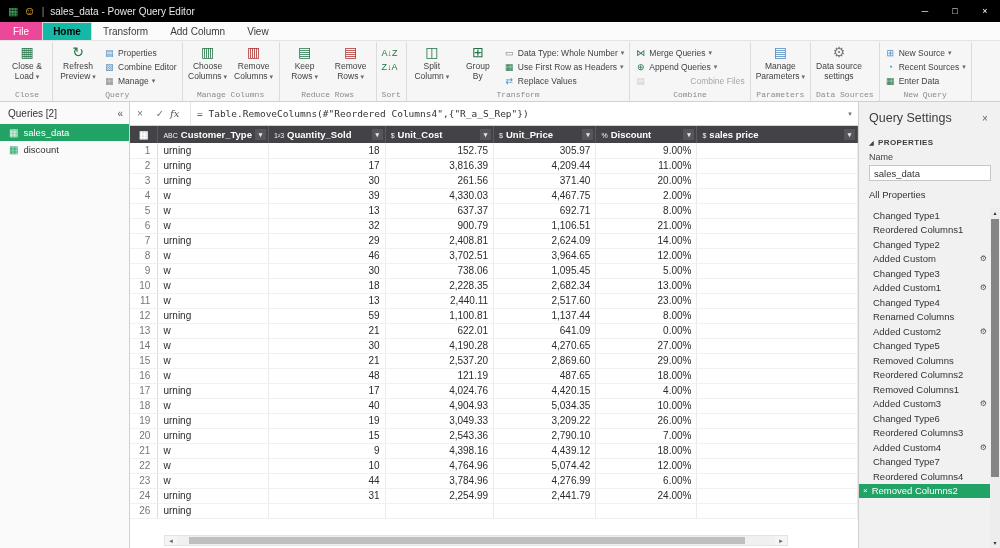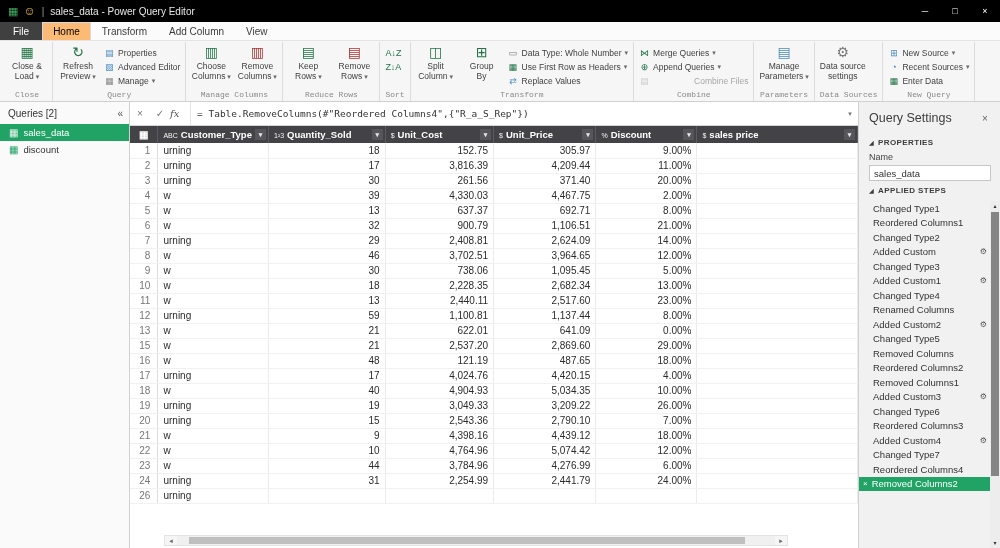--- a/index.html
+++ b/index.html
@@ -10,22 +10,22 @@
   .tb-icon { font-size:11px; margin-right:5px; }
   .tb-smiley { font-size:12px; margin-right:6px; }
   .tb-sep { color:#9a9a9a; margin-right:6px; }
   .tb-title { color:#e8e8e8; white-space:nowrap; }
   .tb-spacer { flex:1; }
   .tb-ctl { width:30px; height:22px; line-height:22px; text-align:center; font-size:9px; color:#fff; }
 
   
   .menu-tabs { height:19px; background:#fbfbfb; display:flex; align-items:stretch; font-size:10px; border-bottom:1px solid #e4e4e4; }
   .tab { padding:0 11px; line-height:19px; color:#3b3b3b; white-space:nowrap; }
-  .tab-file { background:#404040; color:#fff; padding:0 13px; }
-  .tab-selected { background:#fdba74; font-weight:normal; color:#000; box-shadow:inset 0 1px 0 #d9d9d9, inset 1px 0 0 #d9d9d9, inset -1px 0 0 #d9d9d9; }
+  .tab-file { background:#ec4899; color:#fff; padding:0 13px; }
+  .tab-selected { background:#14b8a6; font-weight:bold; color:#000; box-shadow:inset 0 1px 0 #d9d9d9, inset 1px 0 0 #d9d9d9, inset -1px 0 0 #d9d9d9; }
 
   
   .ribbon { height:61px; background:#f6f6f6; border-bottom:1px solid #d0d0d0; display:flex; align-items:stretch; padding:1px 2px 0 2px; overflow:hidden; }
   .rgroup { display:flex; flex-direction:column; border-right:1px solid #dcdcdc; padding:0 3px; flex:none; }
   .rbtns { display:flex; flex:1; align-items:flex-start; gap:2px; }
   .rglabel { font-size:8px; color:#8a8a8a; text-align:center; padding:0 2px 2px; white-space:nowrap;font-family:Liberation Mono, monospace; }
   .rbtn-big { display:flex; flex-direction:column; align-items:center; min-width:44px; padding:2px 2px 0; text-align:center; }
   .rbtn-big .ric { font-size:14px; height:17px; line-height:17px; }
   .rlab { font-size:8.5px; color:#3f3f3f; line-height:1.2; white-space:nowrap; }
   .rstack { display:flex; flex-direction:column; gap:1px; padding-top:4px; }
@@ -136,21 +136,21 @@
             <div>Preview<span class="caret"> ▾</span></div>
           </div>
         </div>
         <div class="rstack">
           <div class="rbtn-small">
             <span class="ric" style="color: rgb(74, 139, 194);">▤</span>
             <span>Properties</span>
           </div>
           <div class="rbtn-small">
             <span class="ric" style="color: rgb(74, 139, 194);">▨</span>
-            <span>Advanced Editor</span>
+            <span>Combine Editor</span>
           </div>
           <div class="rbtn-small">
             <span class="ric" style="color: rgb(138, 138, 138);">▦</span>
             <span>Manage</span>
             <span class="caret">▾</span>
           </div>
         </div>
       </div>
       <div class="rglabel">Query</div>
     </div>
@@ -469,20 +469,29 @@
             <tr class="grid-row">
               <td class="rownum">13</td>
               <td>w</td>
               <td class="num">21</td>
               <td class="num">622.01</td>
               <td class="num">641.09</td>
               <td class="num">0.00%</td>
               <td class="num"></td>
             </tr>
             <tr class="grid-row">
+              <td class="rownum">14</td>
+              <td>w</td>
+              <td class="num">30</td>
+              <td class="num">4,190.28</td>
+              <td class="num">4,270.65</td>
+              <td class="num">27.00%</td>
+              <td class="num"></td>
+            </tr>
+            <tr class="grid-row">
               <td class="rownum">15</td>
               <td>w</td>
               <td class="num">21</td>
               <td class="num">2,537.20</td>
               <td class="num">2,869.60</td>
               <td class="num">29.00%</td>
               <td class="num"></td>
             </tr>
             <tr class="grid-row">
               <td class="rownum">16</td>
@@ -590,24 +599,21 @@
     <div class="qs-title-row">
       <span class="qs-title">Query Settings</span>
       <span class="qs-close">×</span>
     </div>
     <div class="qs-section">
       <span class="qs-tri" style="color: rgb(61, 61, 61);">◢</span>
       <span>PROPERTIES</span>
     </div>
     <div class="qs-label">Name</div>
     <input class="qs-input" value="sales_data" style="">
-    <div class="qs-section">
-      <span class="qs-tri" style="color: rgb(61, 61, 61);">◢</span>
-      <span>APPLIED STEPS</span>
-    </div>
+    <div class="qs-allprops">All Properties</div>
     <div class="steps">
       <div class="steps-inner" id="steps-list">
           <div class="step">
             <span class="step-label">Changed Type1</span>
           </div>
           <div class="step">
             <span class="step-label">Reordered Columns1</span>
           </div>
           <div class="step">
             <span class="step-label">Changed Type2</span>

